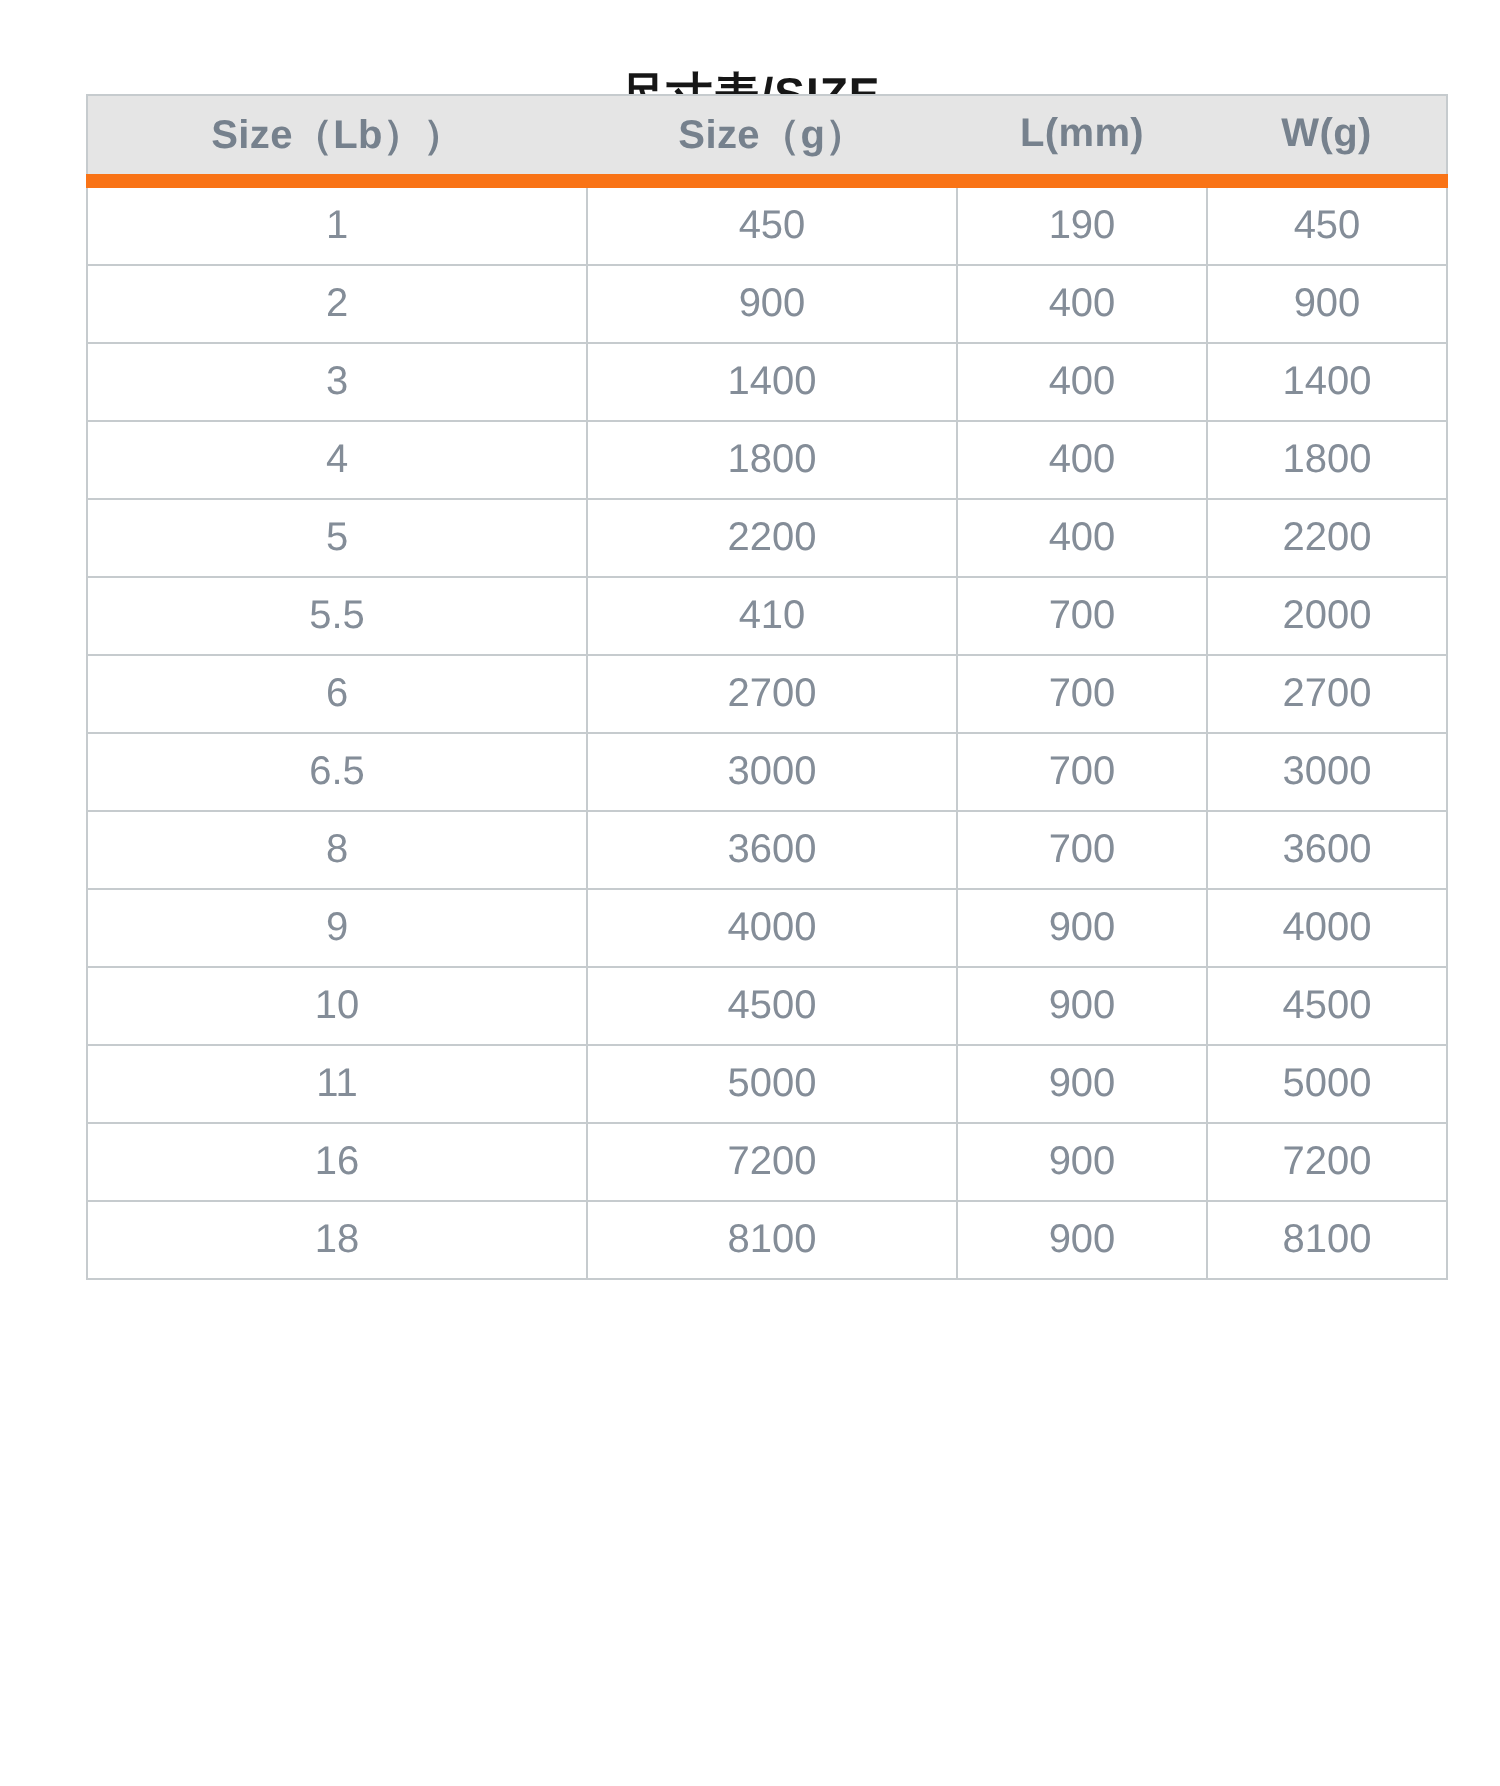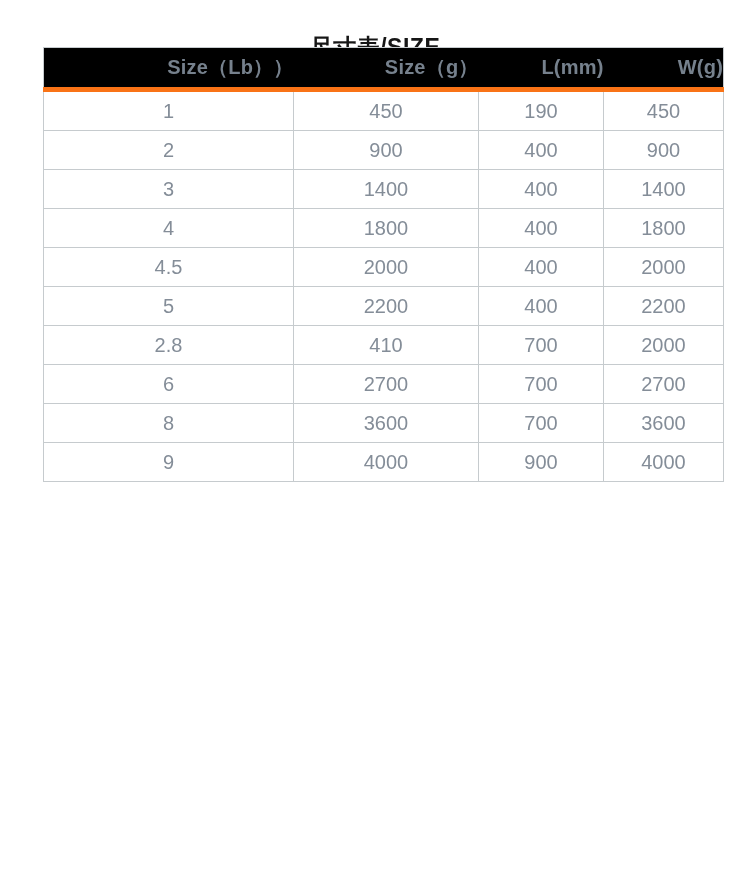--- a/index.html
+++ b/index.html
@@ -38,29 +38,29 @@
     width: 680px;
     border-collapse: collapse;
     table-layout: fixed;
     border: 1px solid #c6cbce;
   }
   table.size-table col.c1 { width: 250px; }
   table.size-table col.c2 { width: 185px; }
   table.size-table col.c3 { width: 125px; }
   table.size-table col.c4 { width: 120px; }
   table.size-table th {
-    background: #000000;
+    background: #e5e5e5;
     height: 39px;
     font-size: 20px;
     font-weight: 700;
     color: #76818d;
-    text-align: right;
+    text-align: center;
     vertical-align: middle;
     border: none;
-    border-bottom: 5px solid #f97316;
+    border-bottom: 7px solid #f97316;
     padding: 0;
     letter-spacing: 0.2px;
   }
   table.size-table td {
     background: #ffffff;
     height: 38px;
     font-size: 20px;
     font-weight: 400;
     color: #848d98;
     text-align: center;
@@ -110,50 +110,74 @@
           <td>400</td>
           <td>1400</td>
         </tr>
         <tr>
           <td>4</td>
           <td>1800</td>
           <td>400</td>
           <td>1800</td>
         </tr>
         <tr>
-          <td>4.5</td>
-          <td>2000</td>
-          <td>400</td>
-          <td>2000</td>
-        </tr>
-        <tr>
           <td>5</td>
           <td>2200</td>
           <td>400</td>
           <td>2200</td>
         </tr>
         <tr>
-          <td>2.8</td>
+          <td>5.5</td>
           <td>410</td>
           <td>700</td>
           <td>2000</td>
         </tr>
         <tr>
           <td>6</td>
           <td>2700</td>
           <td>700</td>
           <td>2700</td>
+        </tr>
+        <tr>
+          <td>6.5</td>
+          <td>3000</td>
+          <td>700</td>
+          <td>3000</td>
         </tr>
         <tr>
           <td>8</td>
           <td>3600</td>
           <td>700</td>
           <td>3600</td>
         </tr>
         <tr>
           <td>9</td>
           <td>4000</td>
           <td>900</td>
           <td>4000</td>
         </tr>
+        <tr>
+          <td>10</td>
+          <td>4500</td>
+          <td>900</td>
+          <td>4500</td>
+        </tr>
+        <tr>
+          <td>11</td>
+          <td>5000</td>
+          <td>900</td>
+          <td>5000</td>
+        </tr>
+        <tr>
+          <td>16</td>
+          <td>7200</td>
+          <td>900</td>
+          <td>7200</td>
+        </tr>
+        <tr>
+          <td>18</td>
+          <td>8100</td>
+          <td>900</td>
+          <td>8100</td>
+        </tr>
       </tbody>
   </table>
 </div>
 
 </body></html>

